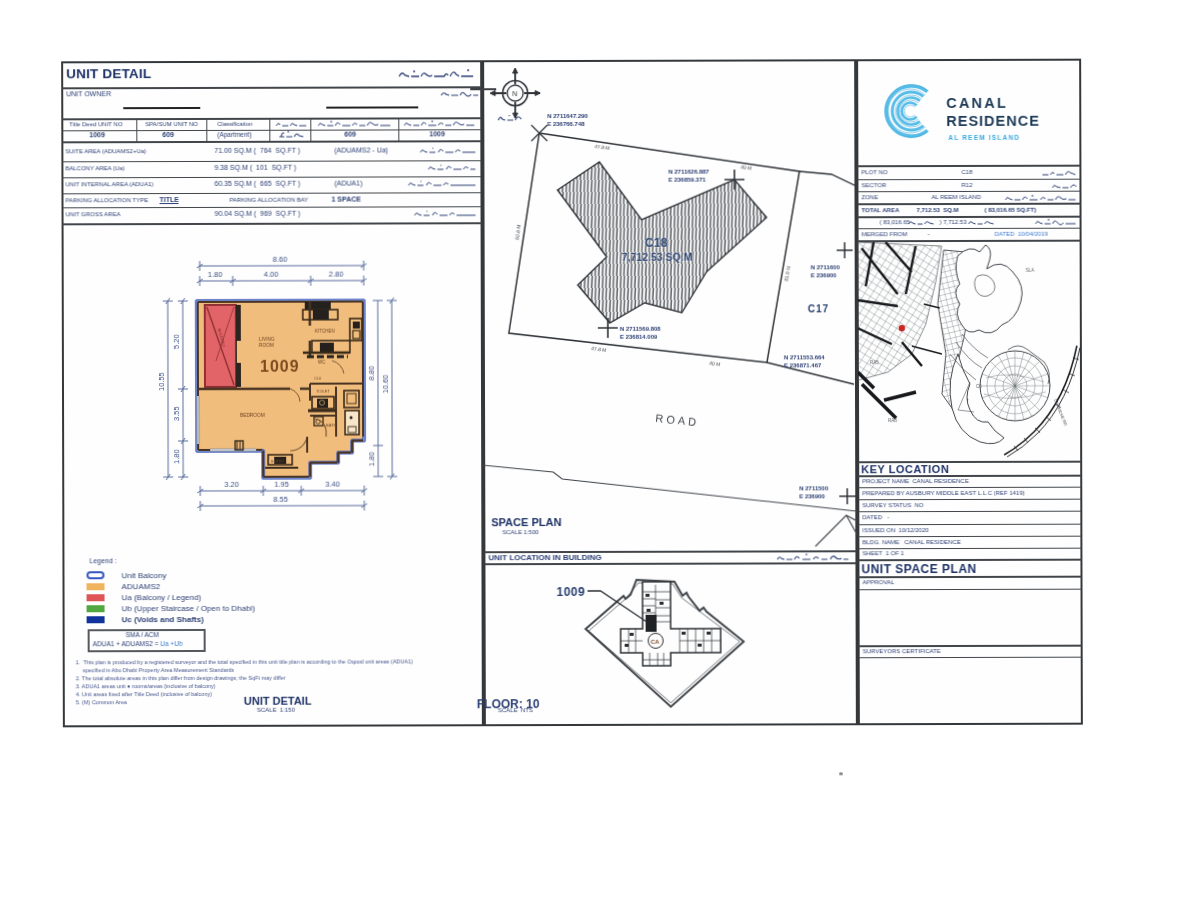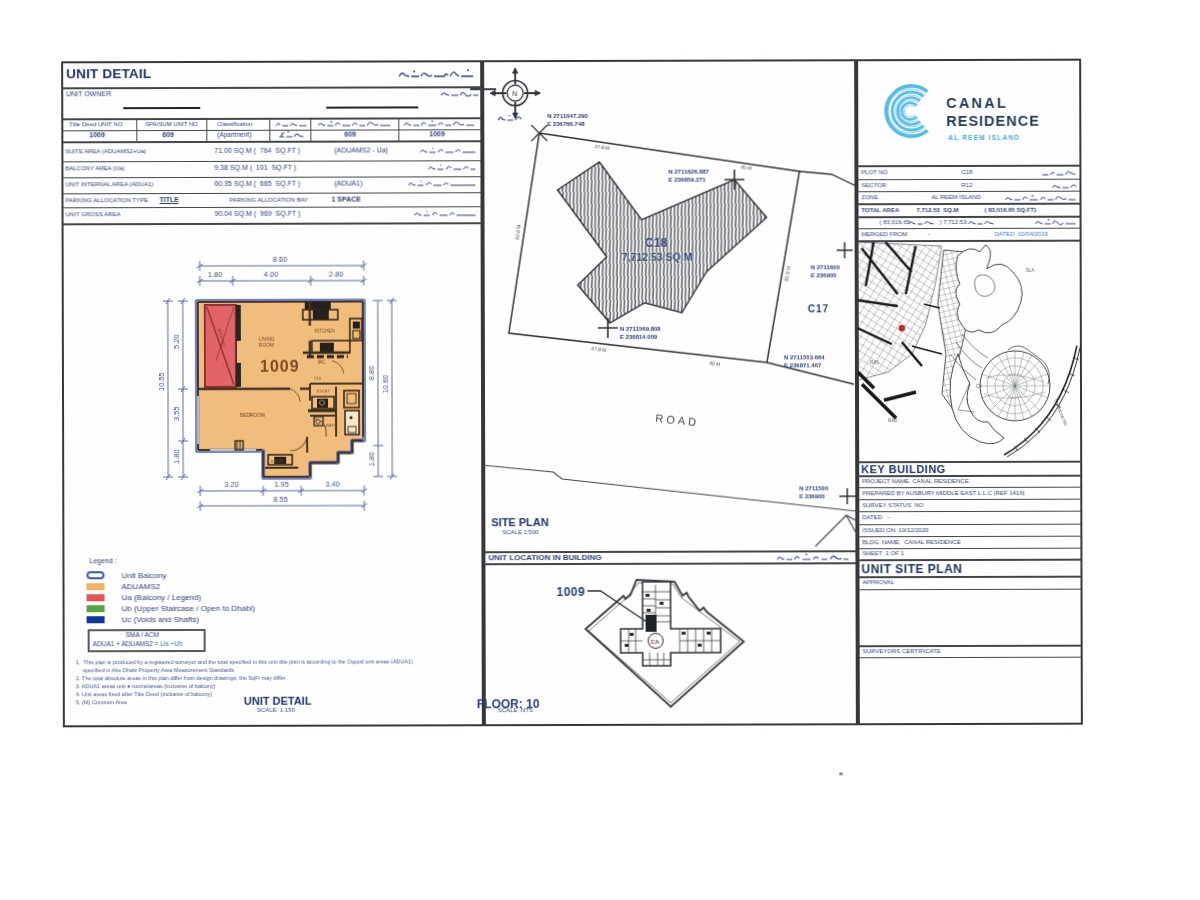--- a/index.html
+++ b/index.html
@@ -248,21 +248,21 @@
 <div class="abs" style="left:86px;top:582px;width:18px;height:7px;background:#f0b45f;"></div>
 <div class="t" style="left:121px;top:581px;font-size:8px;">ADUAMS2</div>
 
 <div class="abs" style="left:86px;top:593px;width:18px;height:7px;background:#e05356;"></div>
 <div class="t" style="left:121px;top:592px;font-size:8px;">Ua (Balcony / Legend)</div>
 
 <div class="abs" style="left:86px;top:604px;width:18px;height:7px;background:#50a83e;"></div>
 <div class="t" style="left:121px;top:603px;font-size:8px;">Ub (Upper Staircase / Open to Dhabi)</div>
 
 <div class="abs" style="left:86px;top:615px;width:18px;height:7px;background:#10339c;"></div>
-<div class="t" style="left:121px;top:614px;font-size:8px;">Uc (Voids and Shafts)</div>
+<div class="t" style="left:121px;top:614px;font-size:8px;font-weight:bold;">Uc (Voids and Shafts)</div>
 
 <div class="abs" style="left:87px;top:628px;width:118px;height:23px;border:2px solid #55585c;"></div>
 <div class="t" style="left:125px;top:630px;font-size:6.5px;">SMA / ACM</div>
 <div class="t" style="left:92px;top:639px;font-size:6.5px;">ADUA1 + ADUAMS2 = <span style="color:#3a7ad0">Ua +Ub</span></div>
 
 <div class="t" style="left:75px;top:658px;font-size:5.5px;color:#44558c;">1.&nbsp; This plan is produced by a registered surveyor and the total specified in this unit title plan is according to the Oqood unit areas (ADUA1)</div>
 <div class="t" style="left:82px;top:666px;font-size:5.5px;color:#44558c;">specified in Abu Dhabi Property Area Measurement Standards</div>
 <div class="t" style="left:75px;top:674px;font-size:5.5px;color:#44558c;">2. The total absolute areas in this plan differ from design drawings; the SqFt may differ</div>
 <div class="t" style="left:75px;top:682px;font-size:5.5px;color:#44558c;">3. ADUA1 areas unit ● rooms/areas (inclusive of balcony)</div>
 <div class="t" style="left:75px;top:690px;font-size:5.5px;color:#44558c;">4. Unit areas fixed after Title Deed (inclusive of balcony)</div>
@@ -335,21 +335,21 @@
     <text x="305" y="222" transform="rotate(-80 305 222)">81.9 M</text>
   </g>
 
   <text x="172" y="362" font-size="11" fill="#41464c" letter-spacing="3" transform="rotate(6 172 362)">ROAD</text>
 
   <path d="M0 405 L70 412 L79 419 L374 452" fill="none" stroke="#41464c" stroke-width="1.1"></path>
 
   <path d="M332 487 L363 456 L374 476 M363 456 L374 462" fill="none" stroke="#41464c" stroke-width="1.1"></path>
 </svg>
 
-<div class="t" style="left:491px;top:516px;font-size:11px;font-weight:bold;color:#1d3166;">SITE PLAN</div>
+<div class="t" style="left:491px;top:516px;font-size:11px;font-weight:bold;color:#1d3166;">SPACE PLAN</div>
 <div class="t" style="left:502px;top:529px;font-size:6px;">SCALE  1:500</div>
 
 <div class="hline" style="left:484px;top:551px;width:372px;height:2px;"></div>
 <div class="hline" style="left:484px;top:563px;width:372px;height:2px;"></div>
 <div class="t" style="left:488px;top:553px;font-size:8px;font-weight:bold;text-align:center;">UNIT LOCATION IN BUILDING</div>
 
 <svg class="abs" style="left:775px;top:553px;" width="75" height="10" viewBox="0 0 75 10">
   <path d="M2 7 q2 -4 4 -1 l3 1 M11 7 h6 M19 7 q2 -5 5 -1 M27 7 h8 M30 2 h2 M38 7 q2 -4 5 -1 M46 7 h6 M55 7 q2 -5 5 -2 t6 1 M68 7 h5" stroke="#2c3f74" stroke-width="1.1" fill="none"></path>
 </svg>
 
@@ -503,39 +503,39 @@
       <path d="M1 6 q2 -4 4 -1 l3 1 M10 6 h5 M17 6 q2 -4 5 -1 l4 1" stroke="#2c3f74" stroke-width="1" fill="none"></path>
     </svg>
 <svg class="abs" style="left:1035px;top:219px;" width="42" height="9" viewBox="0 0 42 9">
       <path d="M1 6 q2 -4 4 -1 l3 1 M10 6 h6 M13 2 h2 M18 6 q2 -5 5 -1 t6 0 M31 6 h10" stroke="#2c3f74" stroke-width="1" fill="none"></path>
     </svg>
 <div class="t" style="left:862px;top:232px;font-size:6px;">MERGED FROM</div>
 <div class="t" style="left:928px;top:232px;font-size:6px;">-</div>
 <div class="t" style="left:995px;top:232px;font-size:6px;color:#3a7ad0;">DATED&nbsp; 10/04/2019</div>
 
 <div class="hline" style="left:858px;top:462px;width:223px;height:2px;"></div>
-<div class="t" style="left:861px;top:464px;font-size:11px;font-weight:bold;color:#1d3166;letter-spacing:0.5px;">KEY BUILDING</div>
+<div class="t" style="left:861px;top:464px;font-size:11px;font-weight:bold;color:#1d3166;letter-spacing:0.5px;">KEY LOCATION</div>
 <div class="hline" style="left:858px;top:476px;width:223px;height:2px;"></div>
 
 <div class="hline" style="left:858px;top:488px;width:223px;"></div>
 <div class="hline" style="left:858px;top:500px;width:223px;"></div>
 <div class="hline" style="left:858px;top:512px;width:223px;"></div>
 <div class="hline" style="left:858px;top:525px;width:223px;"></div>
 <div class="hline" style="left:858px;top:537px;width:223px;"></div>
 <div class="hline" style="left:858px;top:549px;width:223px;"></div>
 <div class="hline" style="left:858px;top:560px;width:223px;height:2px;"></div>
 <div class="t" style="left:862px;top:479px;font-size:6px;">PROJECT NAME&nbsp; CANAL RESIDENCE</div>
 <div class="t" style="left:862px;top:491px;font-size:6px;">PREPARED BY AUSBURY MIDDLE EAST L.L.C (REF 1419)</div>
 <div class="t" style="left:862px;top:503px;font-size:6px;">SURVEY STATUS&nbsp; NO</div>
 <div class="t" style="left:862px;top:515px;font-size:6px;">DATED&nbsp;&nbsp; -</div>
 <div class="t" style="left:862px;top:528px;font-size:6px;">ISSUED ON&nbsp; 10/12/2020</div>
 <div class="t" style="left:862px;top:540px;font-size:6px;">BLDG. NAME&nbsp;&nbsp; CANAL RESIDENCE</div>
 <div class="t" style="left:862px;top:551px;font-size:6px;">SHEET&nbsp; 1 OF 1</div>
 
-<div class="t" style="left:861px;top:563px;font-size:12px;font-weight:bold;color:#1d3166;letter-spacing:0.5px;">UNIT SITE PLAN</div>
+<div class="t" style="left:861px;top:563px;font-size:12px;font-weight:bold;color:#1d3166;letter-spacing:0.5px;">UNIT SPACE PLAN</div>
 <div class="hline" style="left:858px;top:577px;width:223px;height:2px;"></div>
 <div class="t" style="left:862px;top:580px;font-size:6px;">APPROVAL</div>
 <div class="hline" style="left:858px;top:590px;width:223px;"></div>
 
 <div class="hline" style="left:858px;top:646px;width:223px;height:2px;"></div>
 <div class="t" style="left:862px;top:649px;font-size:6px;">SURVEYORS CERTIFICATE</div>
 <div class="hline" style="left:858px;top:658px;width:223px;"></div>
 
 <div class="abs" style="left:838px;top:773px;width:4px;height:3px;background:#8a8d90;border-radius:2px;"></div>
 </div>

